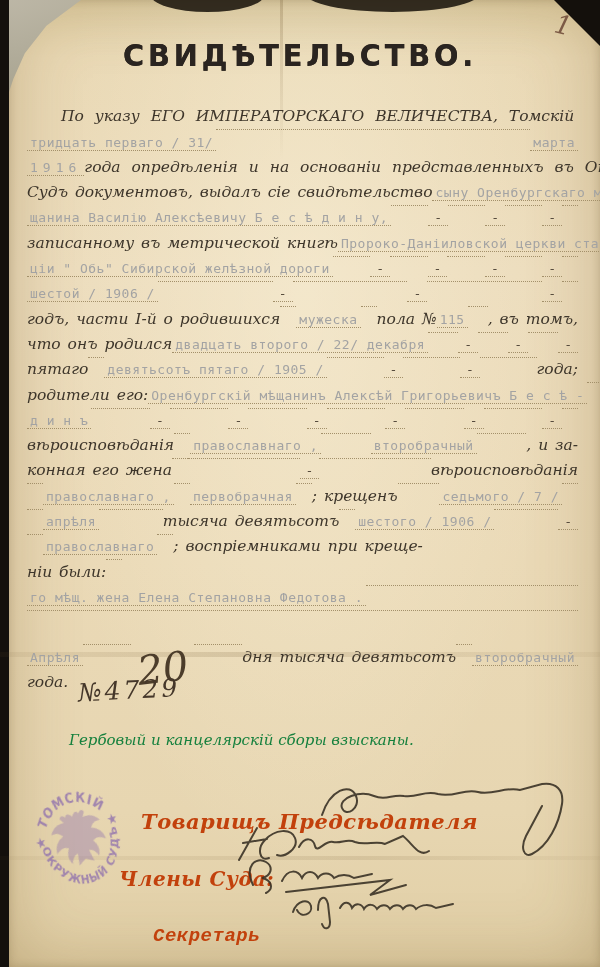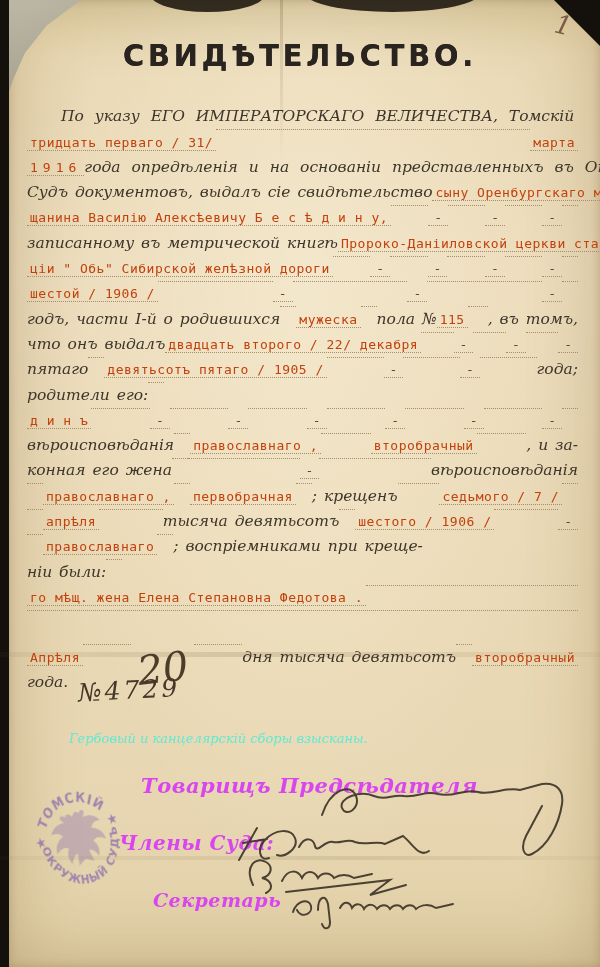--- a/index.html
+++ b/index.html
@@ -28,39 +28,39 @@
        transform:rotate(14deg);}
   .title{position:absolute;left:0;right:0;top:38px;text-align:center;
      font-family:"DejaVu Sans","Liberation Sans",sans-serif;font-weight:bold;font-size:30px;
      letter-spacing:4px;color:#2a2420;transform:scaleX(.96);text-shadow:0 0 .6px rgba(40,30,18,.9);}
 
   .bodytxt{position:absolute;left:27px;right:22px;top:100px;}
   .line{display:flex;align-items:flex-end;height:25.3px;overflow:visible;white-space:pre;}
   .indent{padding-left:34px;}
   .p{font-style:italic;font-size:15.5px;color:#3d352a;word-spacing:2px;}
   .wsx{word-spacing:6px;}
-  .t{font-family:"DejaVu Sans Mono","DejaVu Sans",monospace;font-size:13px;color:#c2410c;
+  .t{font-family:"DejaVu Sans Mono","DejaVu Sans",monospace;font-size:13px;color:#a3a3a3;
      letter-spacing:.5px;border-bottom:1px dotted #a3906a;padding:0 3px;}
   .twide{letter-spacing:5px;}
   .d{font-family:"DejaVu Sans Mono","DejaVu Sans",monospace;font-size:13px;color:#574c3e;
      border-bottom:1px dotted #a3906a;padding:0 6px;}
   .f{flex:1 1 auto;min-width:6px;align-self:baseline;height:0;border-bottom:1px dotted #a3906a;transform:translateY(4px);}
   .fs{flex:0 0 16px;align-self:baseline;height:0;border-bottom:1px dotted #a3906a;transform:translateY(4px);}
   .sp{flex:1 1 auto;}
   .m8{margin-top:9px;}
   .hw20{display:inline-block;line-height:0;font-style:italic;font-size:40px;color:#4c3d2b;
         transform:rotate(-7deg) translateY(2px);padding:0 6px;}
   .hwnum{display:inline-block;line-height:0;font-style:italic;font-size:25px;letter-spacing:3px;
         color:#45372a;transform:rotate(-3deg);padding-left:10px;}
 
-  .fees{position:absolute;left:69px;top:731px;font-style:italic;font-size:13px;color:#5eead4;}
-  .script{position:absolute;font-style:italic;font-weight:bold;color:#d946ef;letter-spacing:.5px;}
+  .fees{position:absolute;left:69px;top:731px;font-style:italic;font-size:15px;color:#15803d;}
+  .script{position:absolute;font-style:italic;font-weight:bold;color:#c2410c;letter-spacing:.5px;margin-top:36px;}
   .lbl-chair{left:141px;top:773px;font-size:21px;}
   .lbl-members{left:119px;top:831px;font-size:20px;}
-  .lbl-secr{left:153px;top:889px;font-size:19px;}
+  .lbl-secr{left:153px;top:889px;font-size:19px;font-family:Liberation Mono, monospace;}
   .sig{position:absolute;}
   .sig path{stroke:#3a3226;stroke-width:2;fill:none;stroke-linecap:round;opacity:.9;}
   .stamp{position:absolute;left:31px;top:783px;width:98px;height:116px;transform:rotate(-18deg);opacity:.78;filter:blur(.3px);}
 </style>
 </head>
 <body>
 
 <div class="photo">
   <div class="paper"></div>
   <div class="tear"></div>
@@ -96,27 +96,27 @@
     <div class="line">
       <span class="t">ціи " Обь" Сибирской желѣзной дороги</span><span class="f"></span><span class="d">-</span><span class="f"></span><span class="d">-</span><span class="f"></span><span class="d">-</span><span class="f"></span><span class="d">-</span><span class="fs"></span>
     </div>
     <div class="line">
       <span class="t">шестой / 1906 /</span><span class="f"></span><span class="d">-</span><span class="f"></span><span class="d">-</span><span class="f"></span><span class="d">-</span><span class="fs"></span>
     </div>
     <div class="line">
       <span class="p">годъ, части I-й о родившихся</span><span class="fs"></span><span class="t">мужеска</span><span class="fs"></span><span class="p">пола №</span><span class="t">115</span><span class="f"></span><span class="p">, въ томъ,</span>
     </div>
     <div class="line">
-      <span class="p">что онъ выдалъ</span><span class="t">двадцать второго / 22/ декабря</span><span class="f"></span><span class="d">-</span><span class="f"></span><span class="d">-</span><span class="f"></span><span class="d">-</span>
+      <span class="p">что онъ родился</span><span class="t">двадцать второго / 22/ декабря</span><span class="f"></span><span class="d">-</span><span class="f"></span><span class="d">-</span><span class="f"></span><span class="d">-</span>
     </div>
     <div class="line">
       <span class="p">пятаго</span><span class="fs"></span><span class="t">девятьсотъ пятаго / 1905 /</span><span class="f"></span><span class="d">-</span><span class="f"></span><span class="d">-</span><span class="f"></span><span class="p">года;</span>
     </div>
     <div class="line">
-      <span class="p">родители его:</span><span class="fs"></span>
+      <span class="p">родители его:</span><span class="t">Оренбургскій мѣщанинъ Алексѣй Григорьевичъ Б е с ѣ -</span><span class="fs"></span>
     </div>
     <div class="line">
       <span class="t">д и н ъ</span><span class="f"></span><span class="d">-</span><span class="f"></span><span class="d">-</span><span class="f"></span><span class="d">-</span><span class="f"></span><span class="d">-</span><span class="f"></span><span class="d">-</span><span class="f"></span><span class="d">-</span><span class="fs"></span>
     </div>
     <div class="line">
       <span class="p">вѣроисповѣданія</span><span class="fs"></span><span class="t">православнаго ,</span><span class="f"></span><span class="t">второбрачный</span><span class="f"></span><span class="p">, и за-</span>
     </div>
     <div class="line">
       <span class="p">конная его жена</span><span class="fs"></span><span class="f"></span><span class="d">-</span><span class="f"></span><span class="p">вѣроисповѣданія</span>
     </div>

